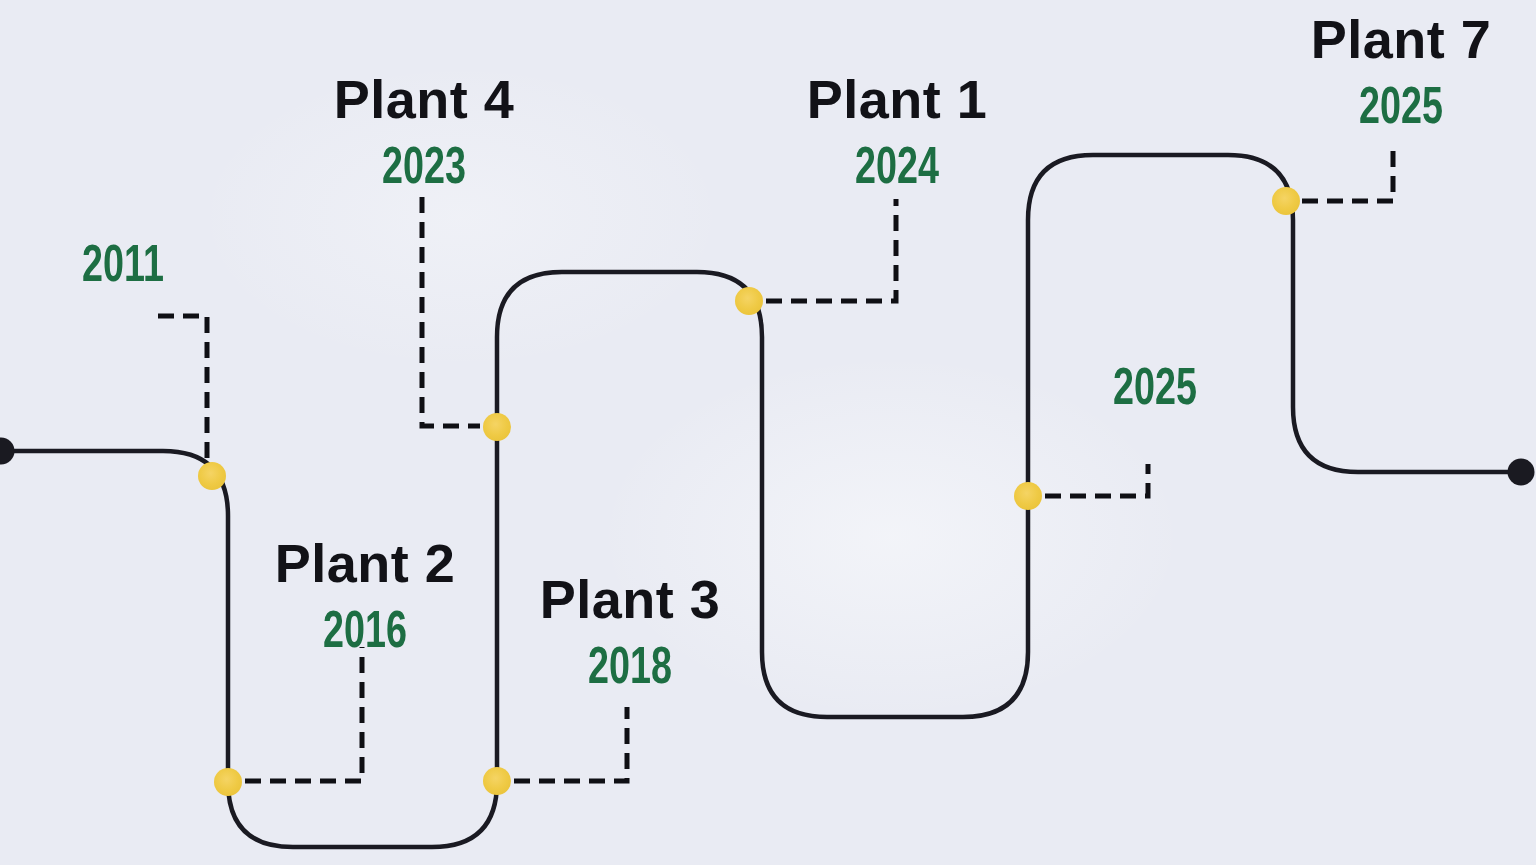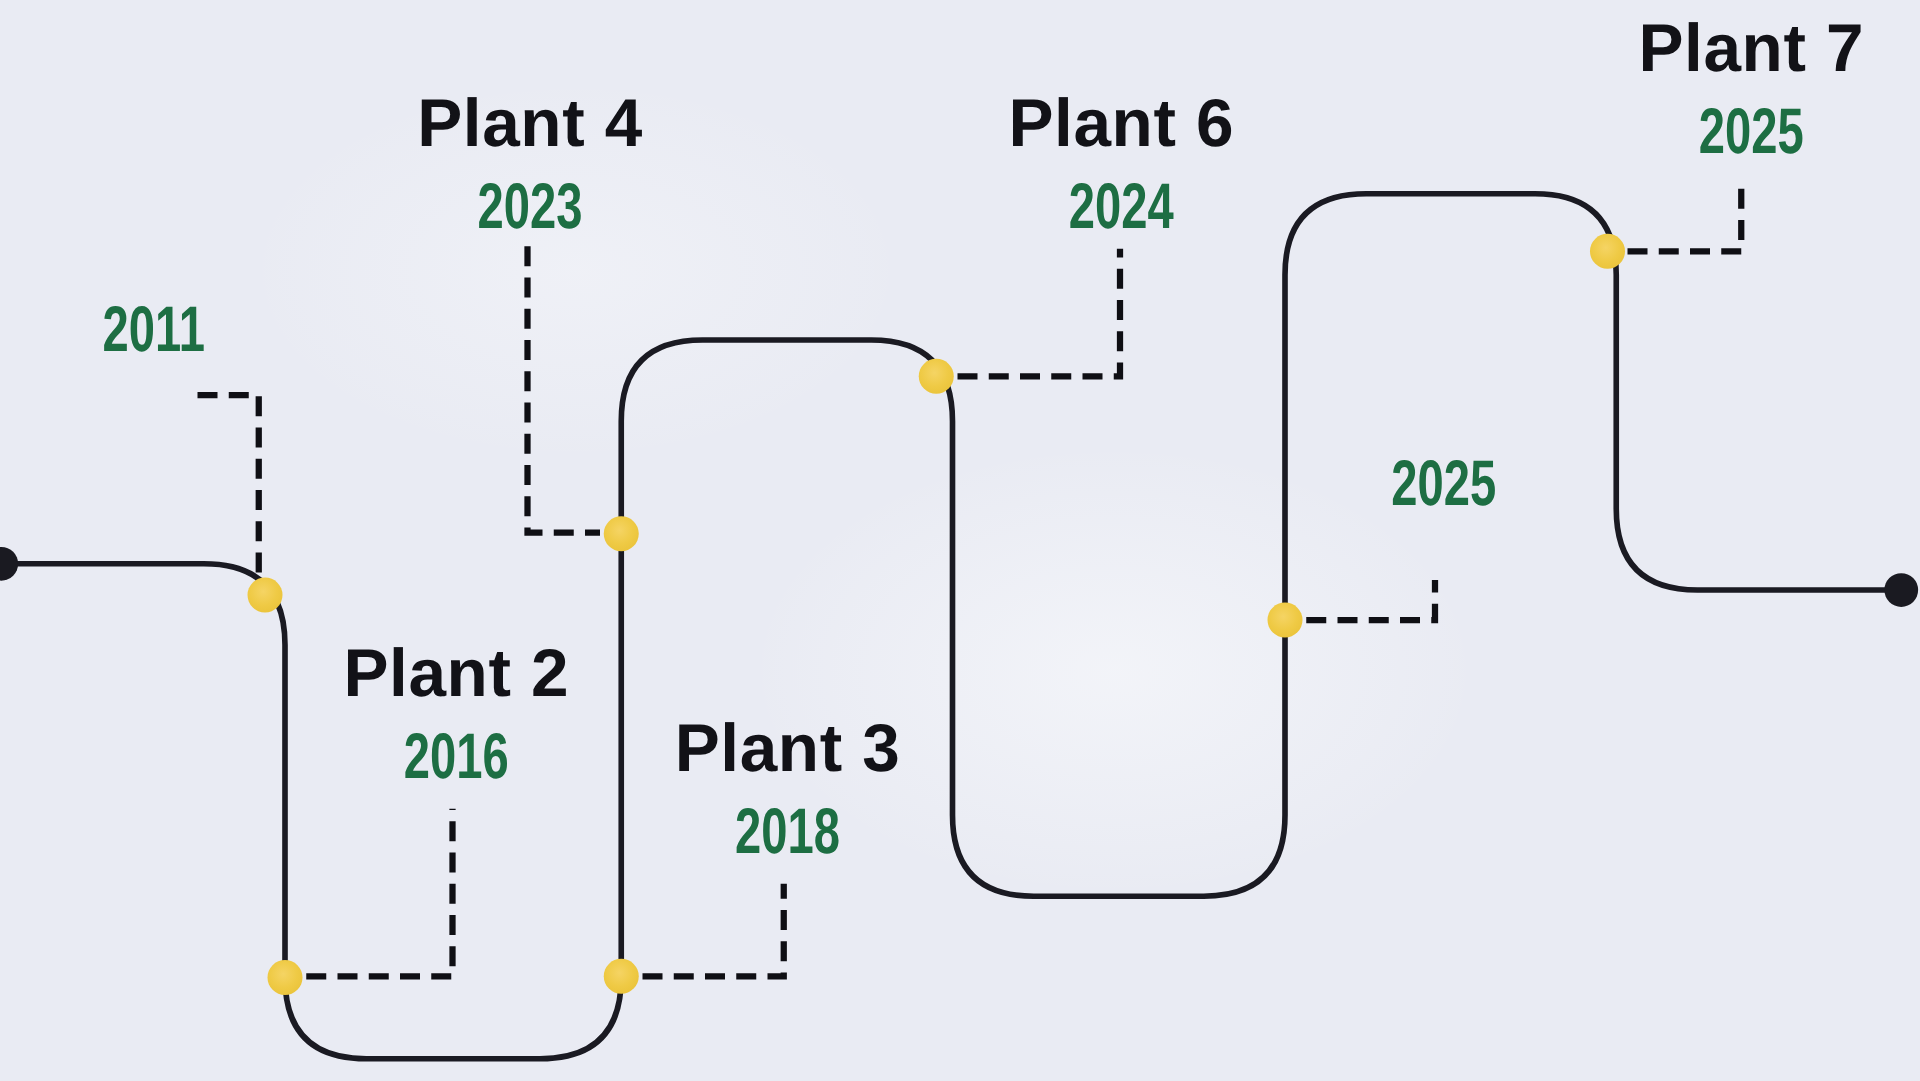--- a/index.html
+++ b/index.html
@@ -103,37 +103,37 @@
     <circle class="milestone-dot" cx="497" cy="427" r="14"></circle>
     <circle class="milestone-dot" cx="749" cy="301" r="14"></circle>
     <circle class="milestone-dot" cx="1028" cy="496" r="14"></circle>
     <circle class="milestone-dot" cx="1286" cy="201" r="14"></circle>
   </svg>
 
   <div class="label" style="left:123px; top:224px;">
     <div class="plant-year">2011</div>
   </div>
 
-  <div class="label" style="left:365px; top:512px;">
+  <div class="label" style="left:365px; top:536px;">
     <div class="plant-name">Plant 2</div>
     <div class="plant-year">2016</div>
   </div>
 
   <div class="label" style="left:630px; top:572px;">
     <div class="plant-name">Plant 3</div>
     <div class="plant-year">2018</div>
   </div>
 
   <div class="label" style="left:424px; top:72px;">
     <div class="plant-name">Plant 4</div>
     <div class="plant-year">2023</div>
   </div>
 
   <div class="label" style="left:897px; top:72px;">
-    <div class="plant-name">Plant 6</div>
+    <div class="plant-name">Plant 1</div>
     <div class="plant-year">2024</div>
   </div>
 
   <div class="label" style="left:1155px; top:347px;">
     <div class="plant-year">2025</div>
   </div>
 
   <div class="label" style="left:1401px; top:12px;">
     <div class="plant-name">Plant 7</div>
     <div class="plant-year">2025</div>

